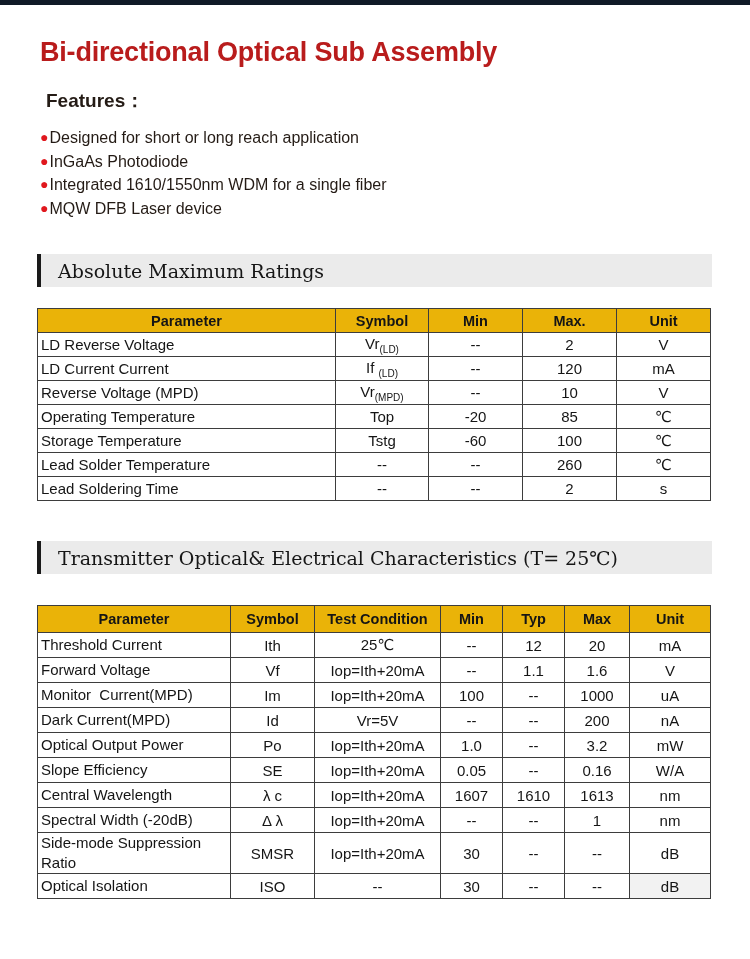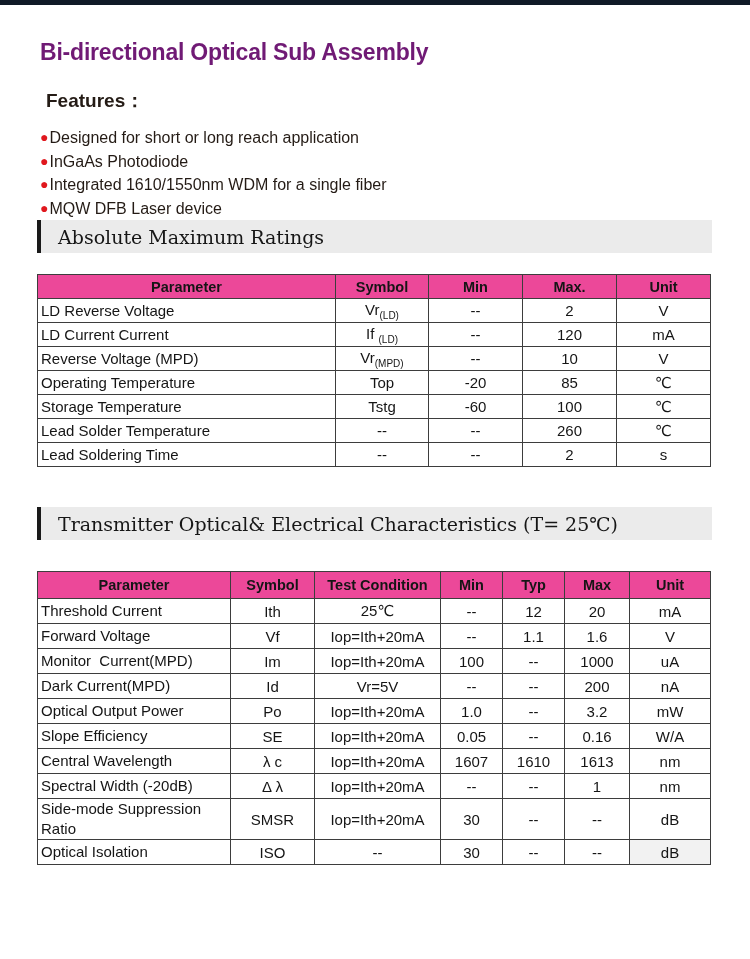--- a/index.html
+++ b/index.html
@@ -10,24 +10,24 @@
     font-family:"Liberation Sans","DejaVu Sans",sans-serif;
     color:#1b1b1b;
     overflow:hidden;
     position:relative;
   }
   .topbar { width:750px; height:5px; background:#101a27; }
   .content { padding:0 38px 0 38px; }
 
   .page-title {
     margin:32px 0 0 2px;
-    font-size:23px;
+    font-size:27px;
     line-height:31px;
     font-weight:bold;
-    color:#701a75;
+    color:#b91c1c;
     letter-spacing:-0.2px;
   }
   .features-heading {
     margin:22px 0 0 8px;
     font-size:19px;
     line-height:22px;
     font-weight:bold;
     color:#241b15;
   }
   .features-list { margin:14px 0 0 2px; }
@@ -36,20 +36,21 @@
     line-height:23.5px;
     color:#241b15;
   }
   .feature .bullet {
     font-size:14px;
     margin-right:1px;
     vertical-align:1px;
   }
 
   .section-band {
+    margin-top:34px;
     margin-left:-1px;
     width:675px;
     height:33px;
     background:#ebebeb;
     border-left:4px solid #1a1a1a;
     display:flex;
     align-items:center;
     padding-left:17px;
     font-family:"DejaVu Serif","Liberation Serif",serif;
     font-size:19px;
@@ -62,21 +63,21 @@
     table-layout:fixed;
     width:674px;
     margin-left:-1px;
     font-size:15px;
     color:#151515;
   }
   .t1 { margin-top:21px; }
   .t2 { margin-top:31px; }
   th, td { border:1px solid #3d3d3d; }
   th {
-    background:#ec4899;
+    background:#eab308;
     font-weight:bold;
     font-size:14.5px;
     text-align:center;
     padding:0 2px;
   }
   .t1 th { height:24px; }
   .t2 th { height:27px; }
   td {
     text-align:center;
     padding:0 2px;

